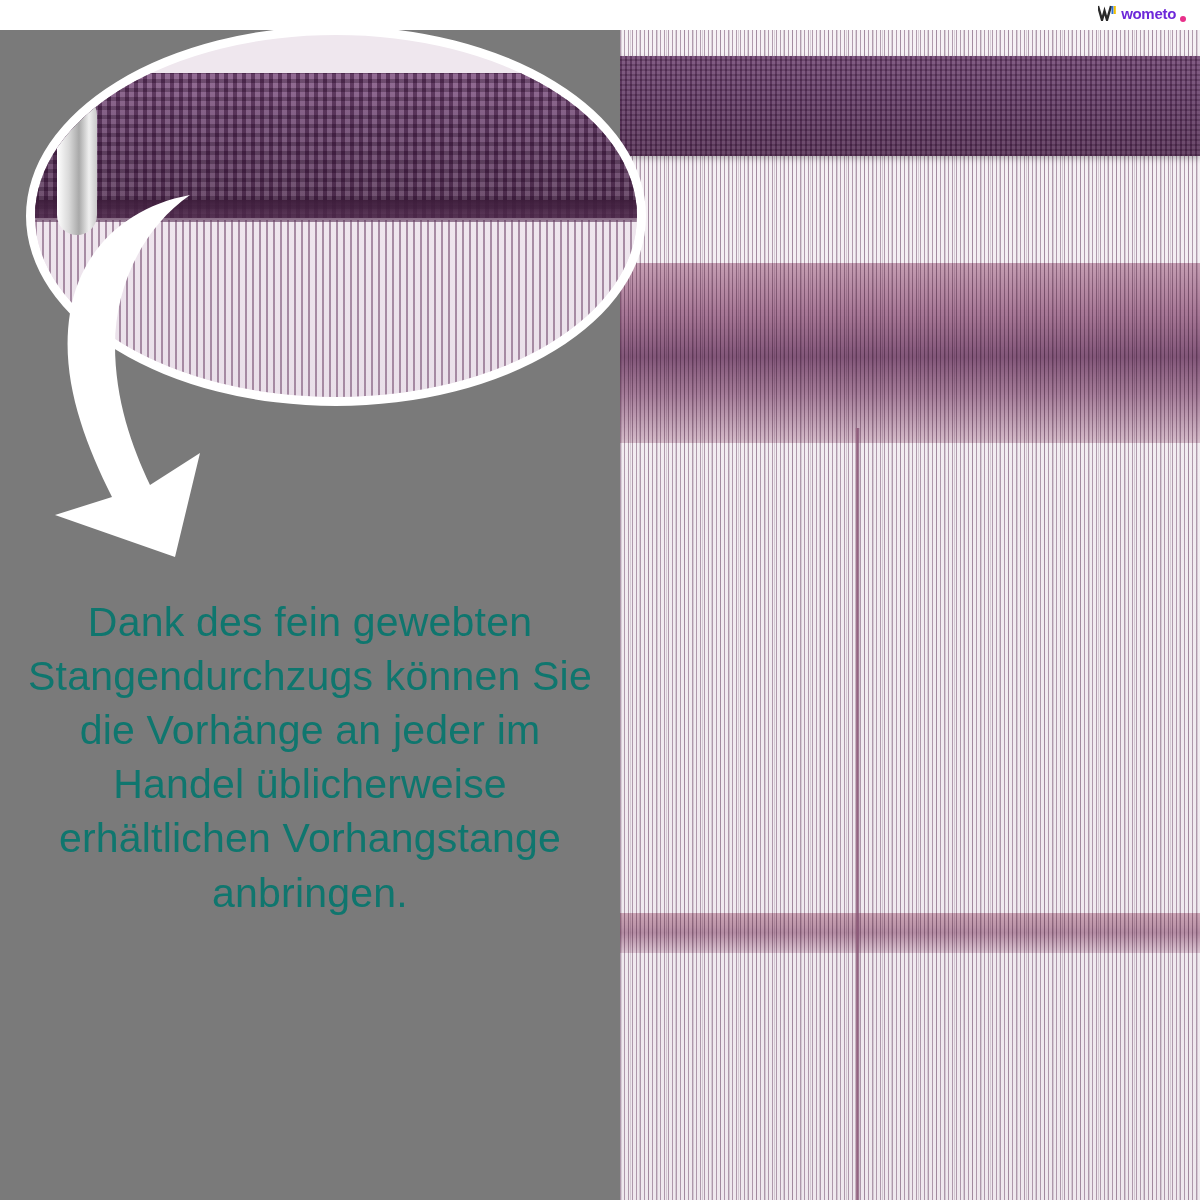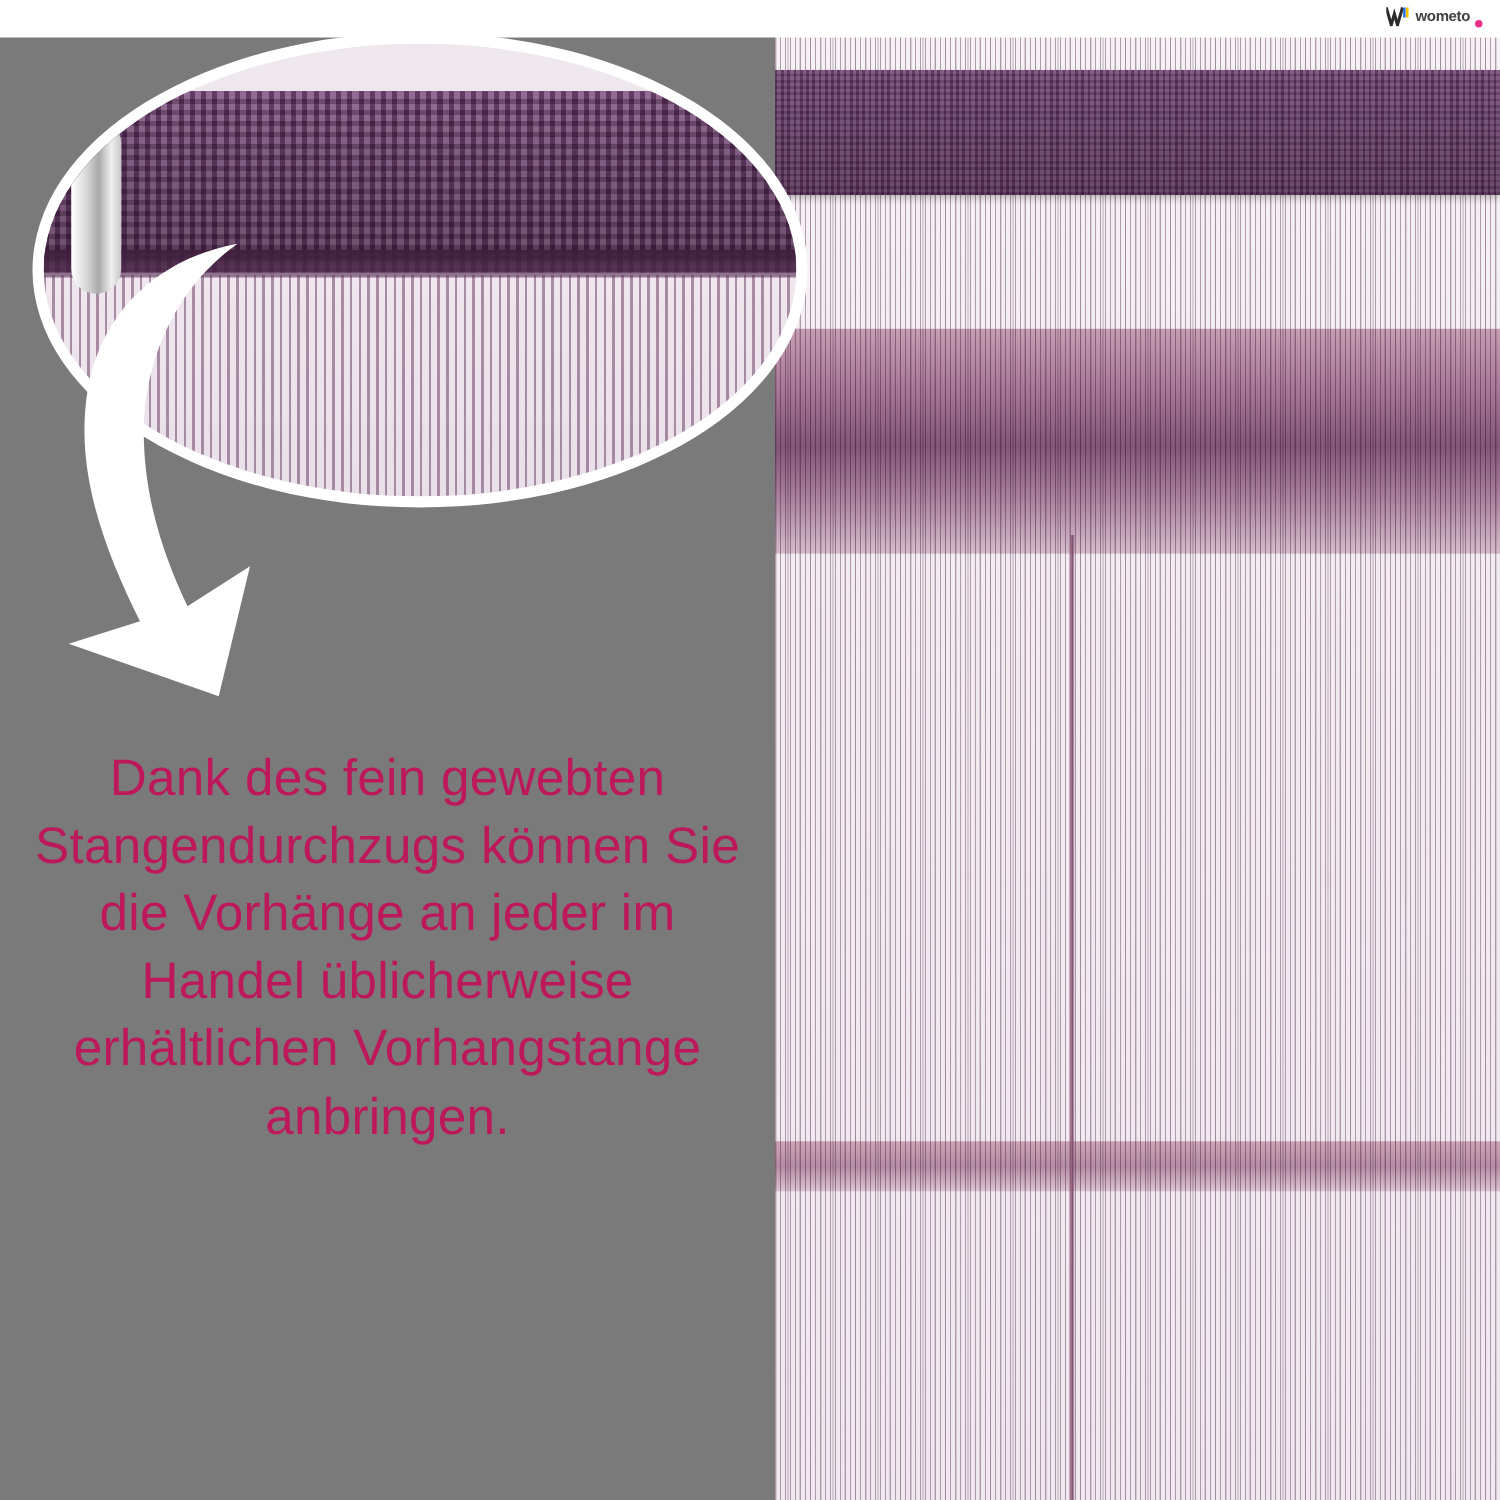--- a/index.html
+++ b/index.html
@@ -31,23 +31,23 @@
     top: 2px;
     display: flex;
     align-items: center;
     gap: 3px;
     height: 22px;
   }
   .logo-mark {
     display: block;
   }
   .logo-text {
-    font-size: 12px;
+    font-size: 15px;
     font-weight: 700;
-    color: #404040;
+    color: #6d28d9;
     letter-spacing: -0.3px;
     line-height: 1;
   }
   .logo-dot {
     width: 6px; height: 6px;
     border-radius: 50%;
     background: #e8308a;
     margin-left: 1px;
     align-self: flex-end;
     margin-bottom: 2px;
@@ -227,21 +227,21 @@
     z-index: 25;
   }
 
   
   .caption {
     position: absolute;
     left: 10px;
     top: 595px;
     width: 600px;
     z-index: 30;
-    color: #be185d;
+    color: #0f766e;
     text-align: center;
     font-size: 41px;
     line-height: 1.32;
     font-weight: 400;
     letter-spacing: 0.2px;
   }
 </style>
 </head>
 <body>
 

